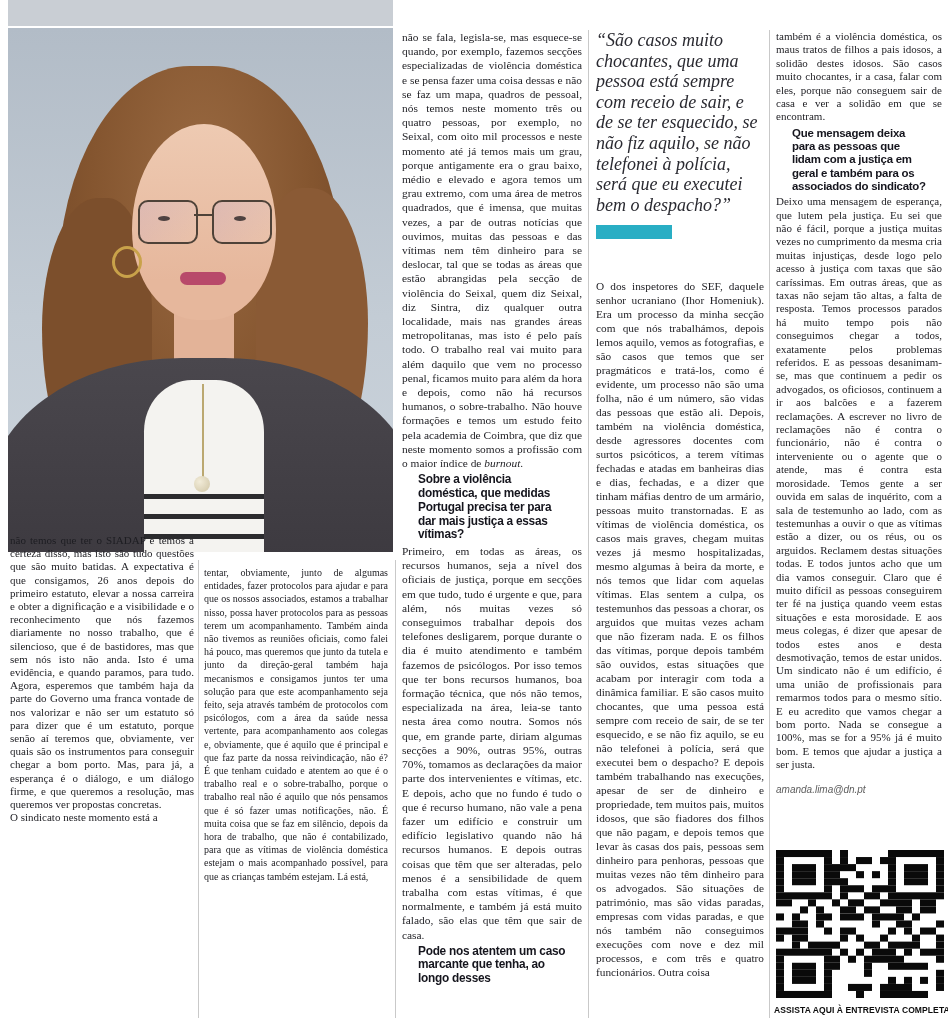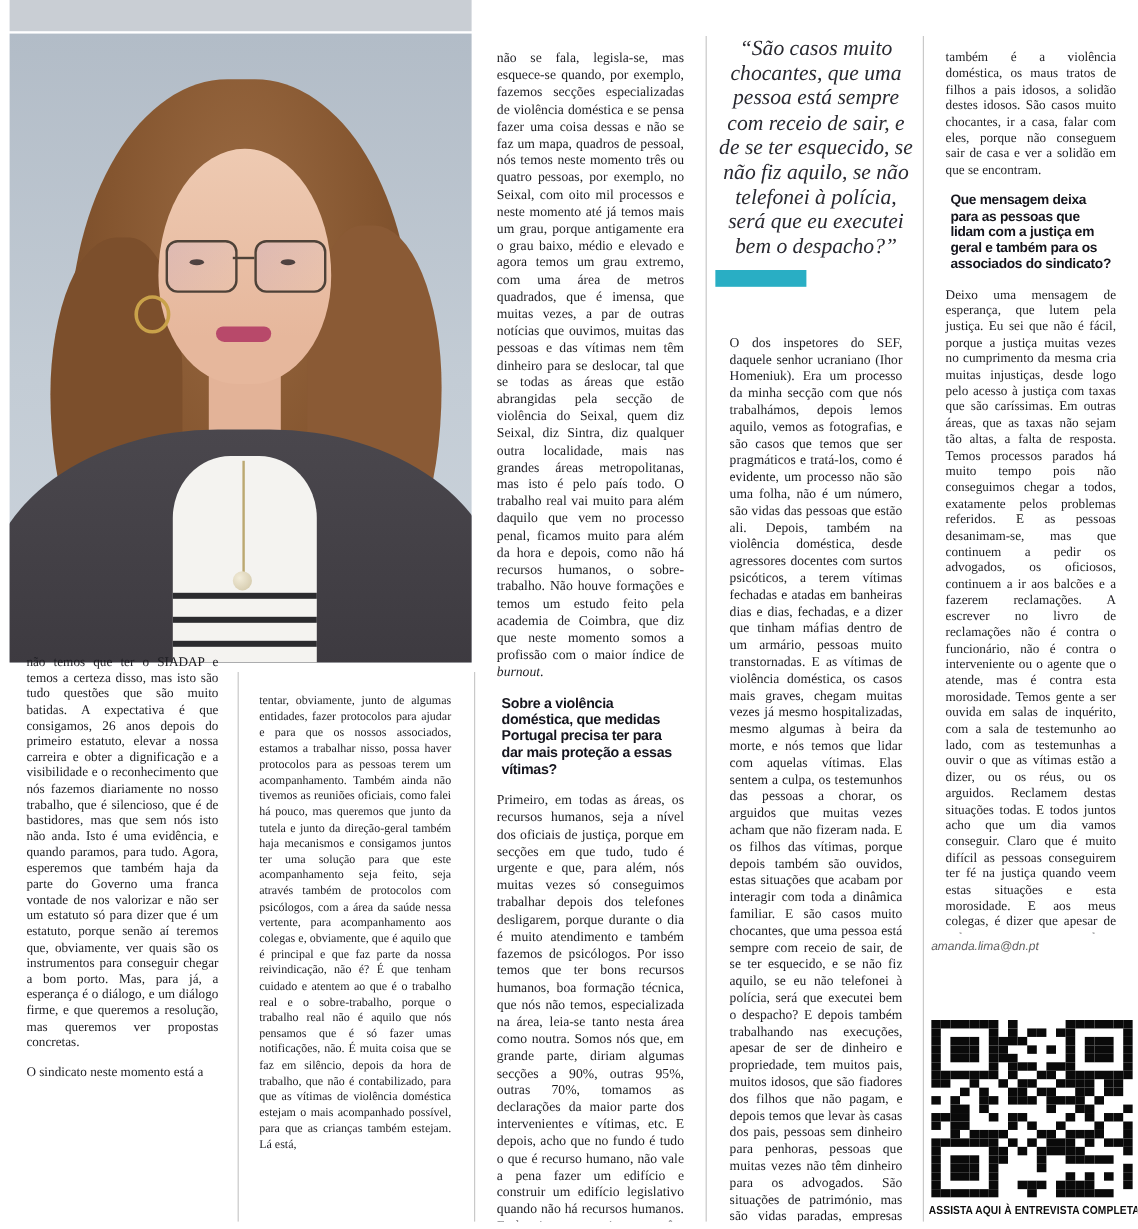--- a/index.html
+++ b/index.html
@@ -33,26 +33,26 @@
   .s1{top:466px;} .s2{top:486px;} .s3{top:506px;}
   .chain{left:194px;top:356px;width:2px;height:96px;background:#bba871;}
   .pearl{left:186px;top:448px;width:16px;height:16px;background:radial-gradient(circle at 35% 35%,#f2ecd9,#cfc4a4);border-radius:50%;}
   
   .col{position:absolute;overflow:hidden;text-align:justify;}
   .col1{left:10px;top:534px;width:184px;height:452px;font-size:11px;line-height:13.2px;}
   .col2{left:204px;top:566px;width:184px;height:452px;font-size:10px;line-height:13.2px;}
   .col3{left:402px;top:30px;width:180px;height:988px;font-size:11.4px;line-height:14.2px;}
   .col4{left:596px;top:30px;width:168px;height:988px;font-size:11.3px;line-height:14px;}
   .col5-text{left:776px;top:30px;width:166px;height:748px;font-size:11px;line-height:13.4px;}
-  .b-p{margin:12px;}
+  .b-p{margin:0;}
   .b-h{margin:3px 16px 2px;font-family:"Liberation Sans",sans-serif;font-weight:bold;
        font-size:1.04em;line-height:1.16;color:#15151d;letter-spacing:-.25px;text-align:left;}
   
   .quote{font-family:"Liberation Serif",serif;font-style:italic;font-size:18px;line-height:20.6px;
-         color:#2a2a31;text-align:center;margin:0 0 10px 0;}
+         color:#2a2a31;text-align:left;margin:0 0 10px 0;}
   .quote-bar{width:76px;height:14px;margin:0 0 40px 0;background:#29aec4;}
   
   .vrule{position:absolute;width:1px;background:#c9c9c9;}
   .vr1{left:198px;top:560px;height:458px;}
   .vr2{left:395px;top:560px;height:458px;}
   .vr3{left:588px;top:30px;height:988px;}
   .vr4{left:769px;top:30px;height:988px;}
   
   .byline{position:absolute;left:776px;top:784px;font-family:"Liberation Sans",sans-serif;
           font-style:italic;font-size:10px;color:#5d5d5d;text-align:right;}
@@ -94,21 +94,21 @@
 
   <div class="col col1">
       <div class="b-p">não temos que ter o SIADAP e temos a certeza disso, mas isto são tudo questões que são muito batidas. A expectativa é que consigamos, 26 anos depois do primeiro estatuto, elevar a nossa carreira e obter a dignificação e a visibilidade e o reconhecimento que nós fazemos diariamente no nosso trabalho, que é silencioso, que é de bastidores, mas que sem nós isto não anda. Isto é uma evidência, e quando paramos, para tudo. Agora, esperemos que também haja da parte do Governo uma franca vontade de nos valorizar e não ser um estatuto só para dizer que é um estatuto, porque senão aí teremos que, obviamente, ver quais são os instrumentos para conseguir chegar a bom porto. Mas, para já, a esperança é o diálogo, e um diálogo firme, e que queremos a resolução, mas queremos ver propostas concretas.</div>
       <div class="b-p">O sindicato neste momento está a</div>
     </div>
   <div class="col col2">
       <div class="b-p">tentar, obviamente, junto de algumas entidades, fazer protocolos para ajudar e para que os nossos associados, estamos a trabalhar nisso, possa haver protocolos para as pessoas terem um acompanhamento. Também ainda não tivemos as reuniões oficiais, como falei há pouco, mas queremos que junto da tutela e junto da direção-geral também haja mecanismos e consigamos juntos ter uma solução para que este acompanhamento seja feito, seja através também de protocolos com psicólogos, com a área da saúde nessa vertente, para acompanhamento aos colegas e, obviamente, que é aquilo que é principal e que faz parte da nossa reivindicação, não é? É que tenham cuidado e atentem ao que é o trabalho real e o sobre-trabalho, porque o trabalho real não é aquilo que nós pensamos que é só fazer umas notificações, não. É muita coisa que se faz em silêncio, depois da hora de trabalho, que não é contabilizado, para que as vítimas de violência doméstica estejam o mais acompanhado possível, para que as crianças também estejam. Lá está,</div>
     </div>
   <div class="col col3">
       <div class="b-p">não se fala, legisla-se, mas esquece-se quando, por exemplo, fazemos secções especializadas de violência doméstica e se pensa fazer uma coisa dessas e não se faz um mapa, quadros de pessoal, nós temos neste momento três ou quatro pessoas, por exemplo, no Seixal, com oito mil processos e neste momento até já temos mais um grau, porque antigamente era o grau baixo, médio e elevado e agora temos um grau extremo, com uma área de metros quadrados, que é imensa, que muitas vezes, a par de outras notícias que ouvimos, muitas das pessoas e das vítimas nem têm dinheiro para se deslocar, tal que se todas as áreas que estão abrangidas pela secção de violência do Seixal, quem diz Seixal, diz Sintra, diz qualquer outra localidade, mais nas grandes áreas metropolitanas, mas isto é pelo país todo. O trabalho real vai muito para além daquilo que vem no processo penal, ficamos muito para além da hora e depois, como não há recursos humanos, o sobre-trabalho. Não houve formações e temos um estudo feito pela academia de Coimbra, que diz que neste momento somos a profissão com o maior índice de <i>burnout</i>.</div>
-      <div class="b-h">Sobre a violência doméstica, que medidas Portugal precisa ter para dar mais proteção a essas vítimas?</div>
+      <div class="b-h">Sobre a violência doméstica, que medidas Portugal precisa ter para dar mais justiça a essas vítimas?</div>
       <div class="b-p">Primeiro, em todas as áreas, os recursos humanos, seja a nível dos oficiais de justiça, porque em secções em que tudo, tudo é urgente e que, para além, nós muitas vezes só conseguimos trabalhar depois dos telefones desligarem, porque durante o dia é muito atendimento e também fazemos de psicólogos. Por isso temos que ter bons recursos humanos, boa formação técnica, que nós não temos, especializada na área, leia-se tanto nesta área como noutra. Somos nós que, em grande parte, diriam algumas secções a 90%, outras 95%, outras 70%, tomamos as declarações da maior parte dos intervenientes e vítimas, etc. E depois, acho que no fundo é tudo o que é recurso humano, não vale a pena fazer um edifício e construir um edifício legislativo quando não há recursos humanos. E depois outras coisas que têm que ser alteradas, pelo menos é a sensibilidade de quem trabalha com estas vítimas, é que normalmente, e também já está muito falado, são elas que têm que sair de casa.</div>
       <div class="b-h">Pode nos atentem um caso marcante que tenha, ao longo desses</div>
     </div>
 
   <div class="col col4">
     <p class="quote">“São casos muito chocantes, que uma pessoa está sempre com receio de sair, e de se ter esquecido, se não fiz aquilo, se não telefonei à polícia, será que eu executei bem o despacho?”</p>
     <div class="quote-bar" style="background: rgb(41, 174, 196);"></div>
     <div>
         <div class="b-p">O dos inspetores do SEF, daquele senhor ucraniano (Ihor Homeniuk). Era um processo da minha secção com que nós trabalhámos, depois lemos aquilo, vemos as fotografias, e são casos que temos que ser pragmáticos e tratá-los, como é evidente, um processo não são uma folha, não é um número, são vidas das pessoas que estão ali. Depois, também na violência doméstica, desde agressores docentes com surtos psicóticos, a terem vítimas fechadas e atadas em banheiras dias e dias, fechadas, e a dizer que tinham máfias dentro de um armário, pessoas muito transtornadas. E as vítimas de violência doméstica, os casos mais graves, chegam muitas vezes já mesmo hospitalizadas, mesmo algumas à beira da morte, e nós temos que lidar com aquelas vítimas. Elas sentem a culpa, os testemunhos das pessoas a chorar, os arguidos que muitas vezes acham que não fizeram nada. E os filhos das vítimas, porque depois também são ouvidos, estas situações que acabam por interagir com toda a dinâmica familiar. E são casos muito chocantes, que uma pessoa está sempre com receio de sair, de se ter esquecido, e se não fiz aquilo, se eu não telefonei à polícia, será que executei bem o despacho? E depois também trabalhando nas execuções, apesar de ser de dinheiro e propriedade, tem muitos pais, muitos idosos, que são fiadores dos filhos que não pagam, e depois temos que levar às casas dos pais, pessoas sem dinheiro para penhoras, pessoas que muitas vezes não têm dinheiro para os advogados. São situações de património, mas são vidas paradas, empresas com vidas paradas, e que nós também não conseguimos execuções com nove e dez mil processos, e com três e quatro funcionários. Outra coisa</div>
       </div>

